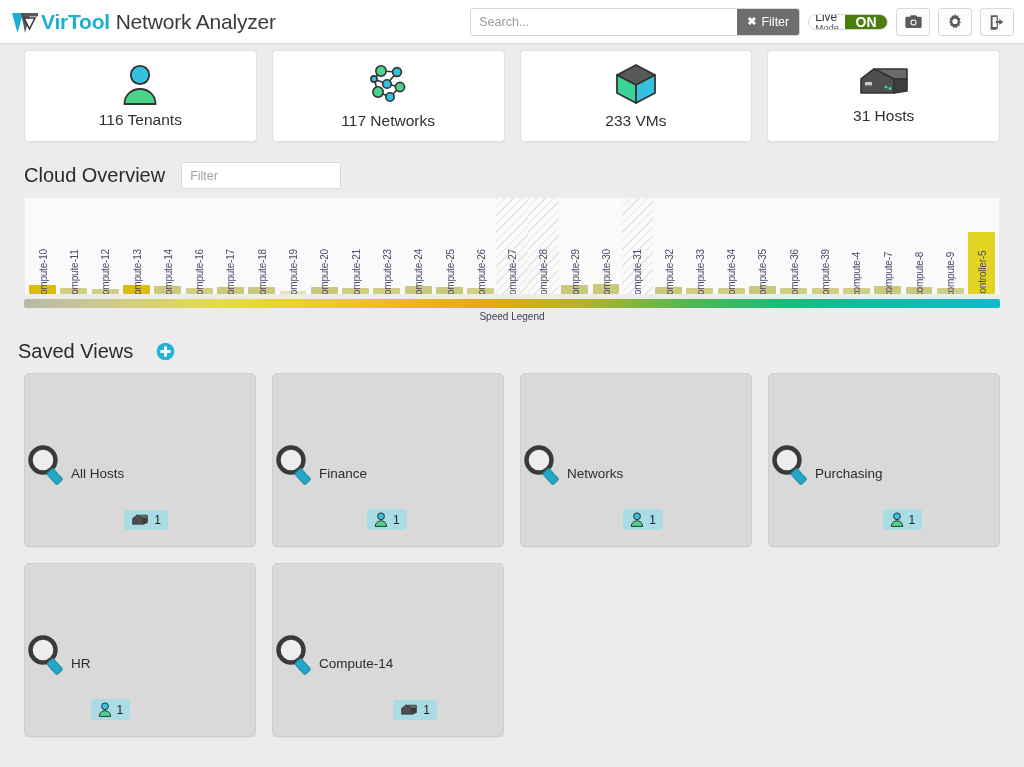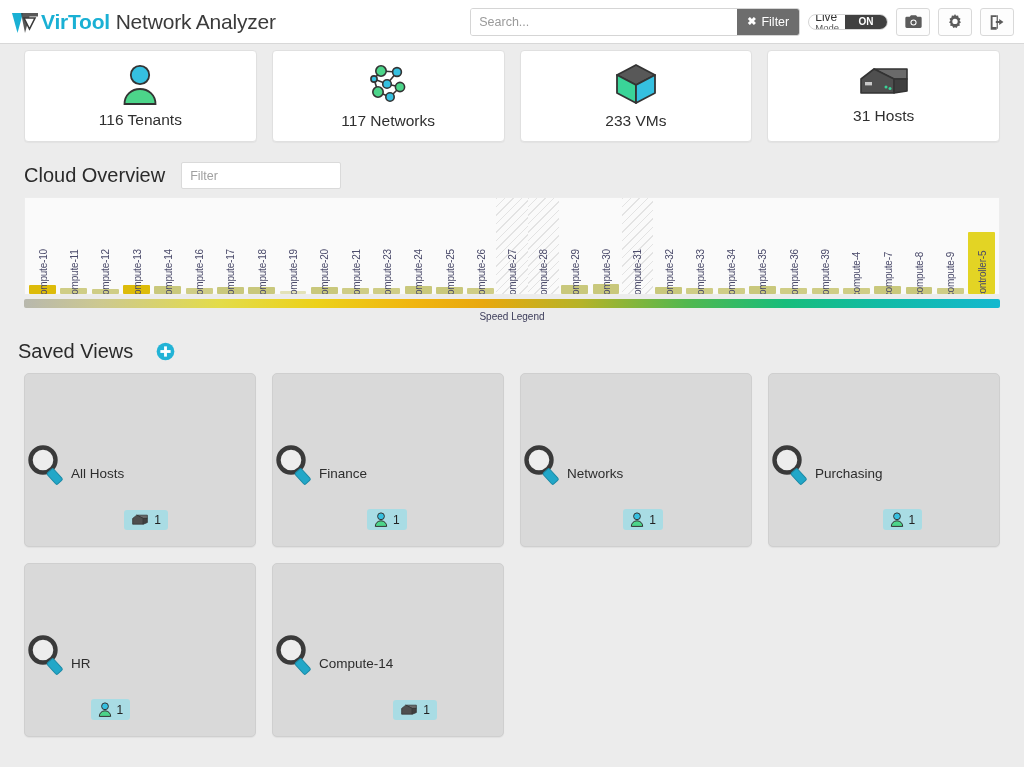--- a/index.html
+++ b/index.html
@@ -54,21 +54,21 @@
     display: flex; align-items: stretch; height: 16px;
     border: 1px solid #d5d5d5; border-radius: 8px; background: #fff; overflow: hidden;
   }
   .live-label {
     display: flex; flex-direction: column; justify-content: center;
     padding: 0 6px; line-height: 1.02;
   }
   .live-label .l1 { font-size: 12px; color: #333; }
   .live-label .l2 { font-size: 9.5px; color: #555; }
   .live-toggle {
-    background: #404040; color: #fff; font-size: 10px; font-weight: bold;
+    background: #4d7c0f; color: #fff; font-size: 14px; font-weight: bold;
     display: flex; align-items: center; justify-content: center;
     width: 42px; cursor: pointer;
   }
   .icon-btn {
     width: 34px; height: 28px; border: 1px solid #d9d9d9; border-radius: 3px;
     background: #fdfdfd; display: flex; align-items: center; justify-content: center;
     cursor: pointer;
   }
 
   

